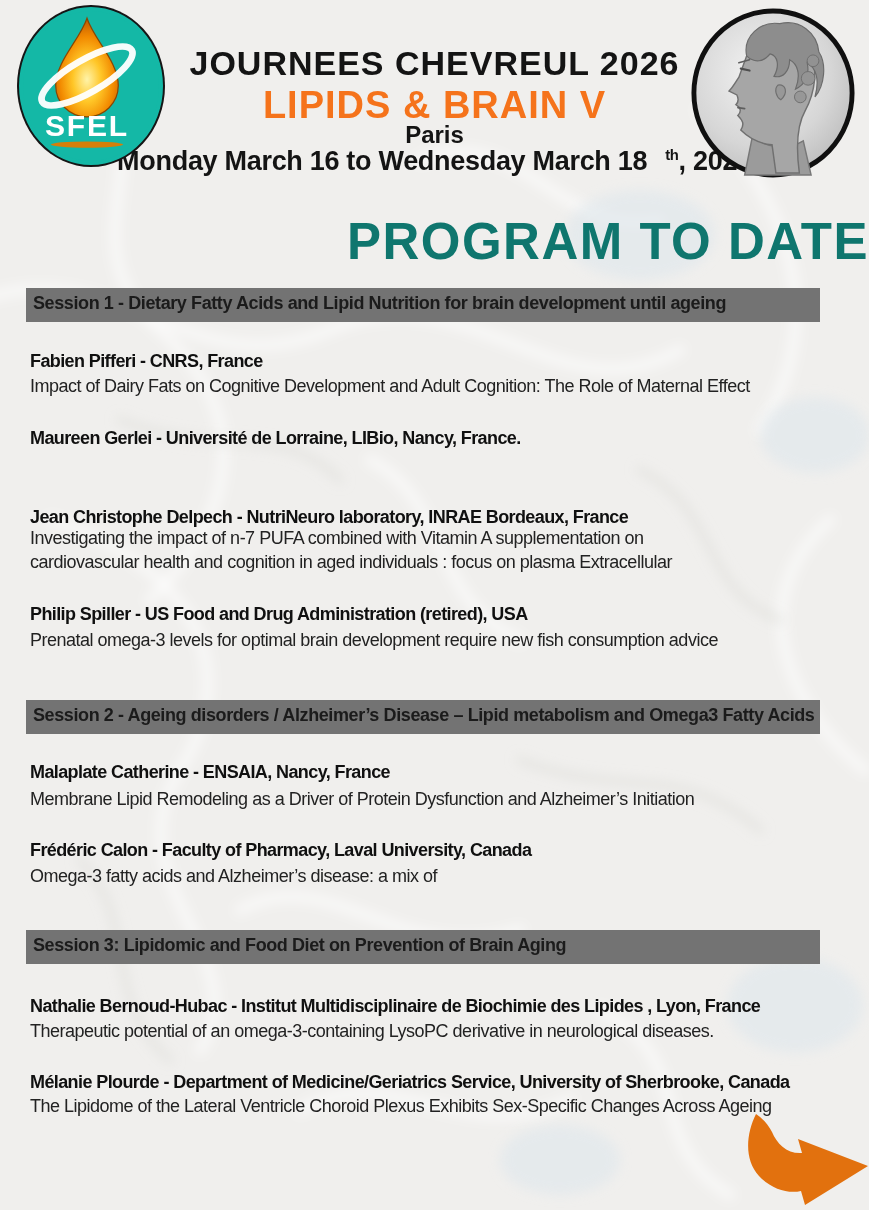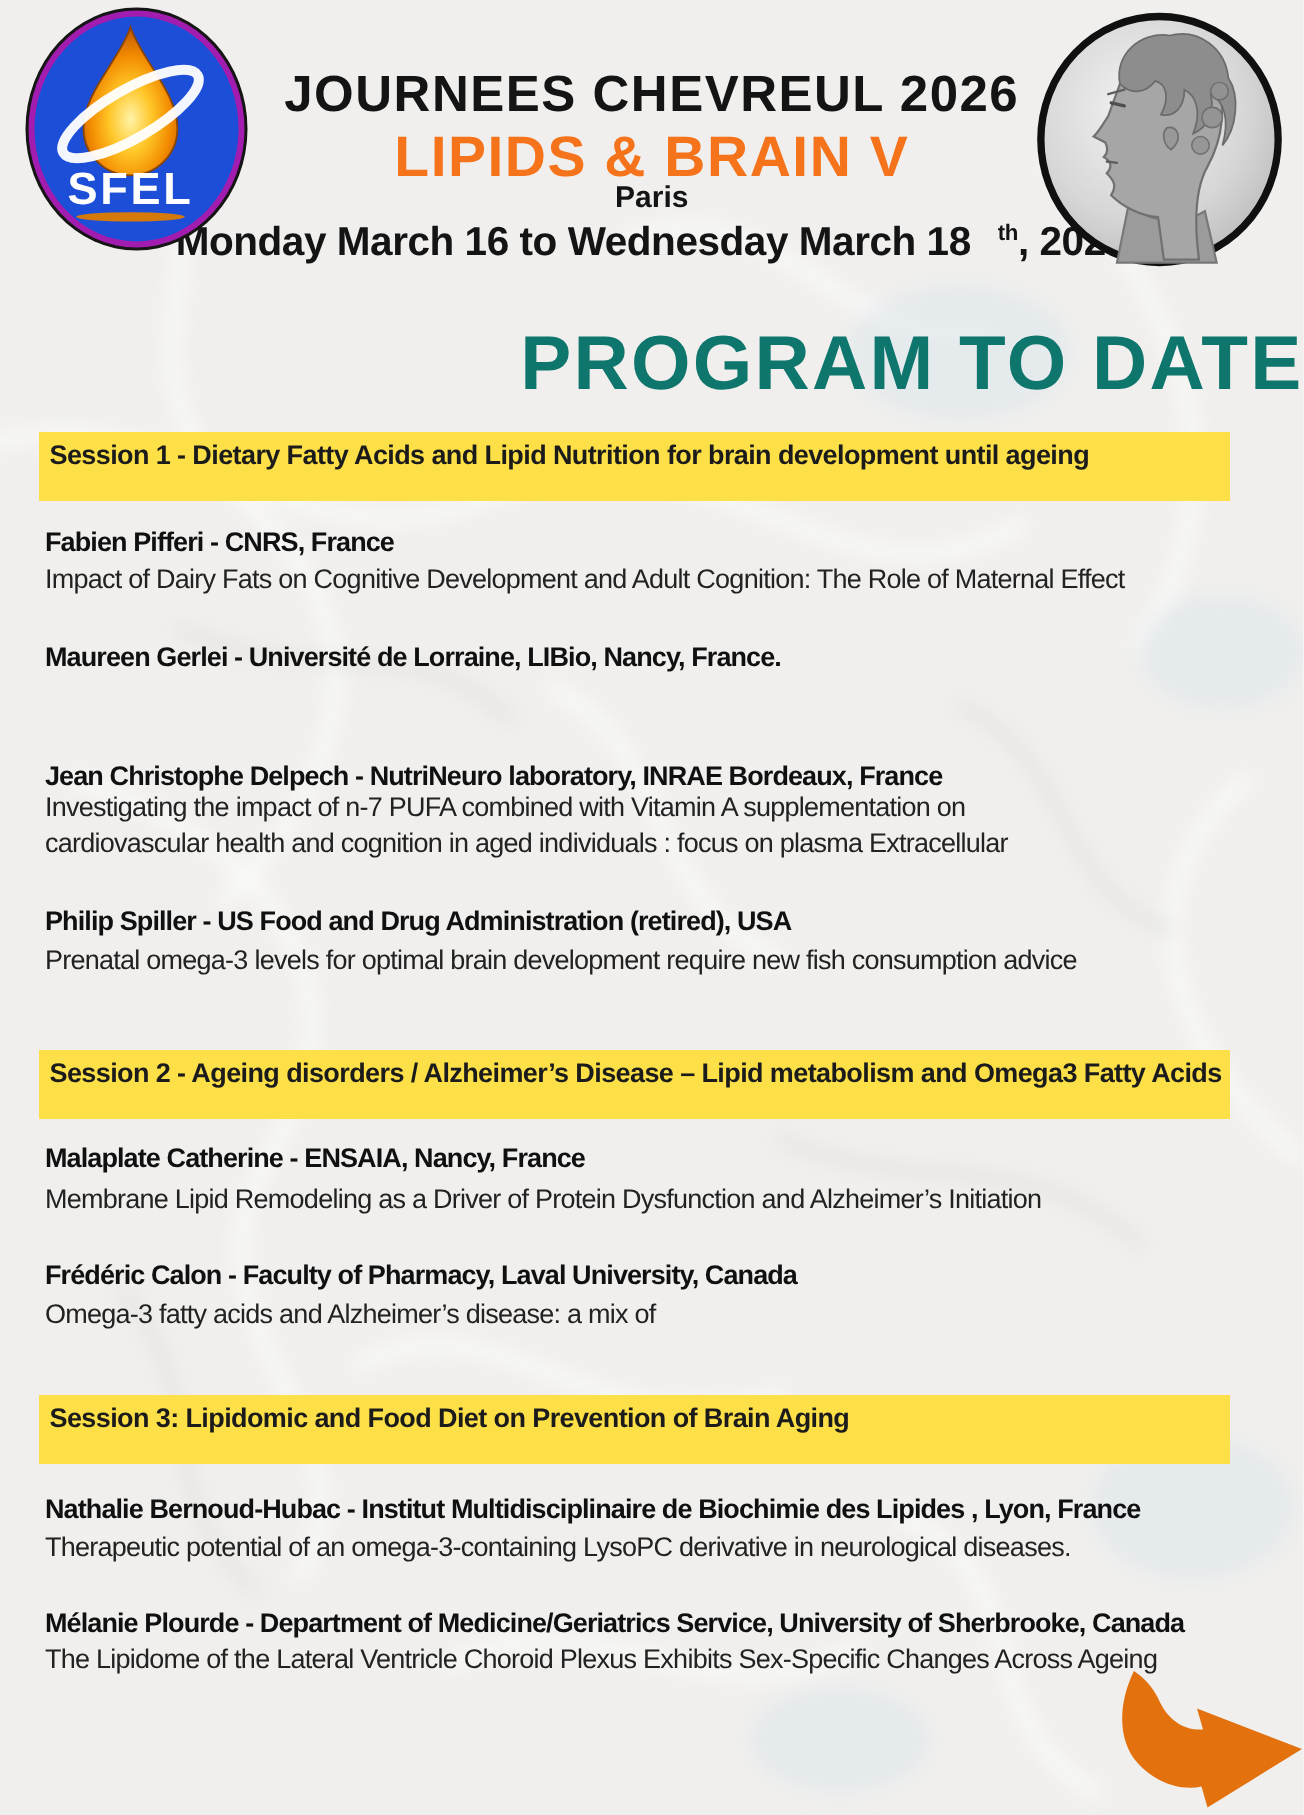--- a/index.html
+++ b/index.html
@@ -6,45 +6,45 @@
   body { font-family: "Liberation Sans", sans-serif; }
   .page {
     position:relative; width:869px; height:1210px;
     background:#f0efed; overflow:hidden;
   }
   .bg-texture { position:absolute; left:0; top:0; z-index:0; }
 
   
   .sfel-logo {
     position:absolute; left:19px; top:7px; width:136px; height:150px;
-    background:#1d4ed8; border-radius:50%;
-    border:4px solid #a21caf; box-shadow:0 0 0 2px #151515;
+    background:#14b8a6; border-radius:50%;
+    border:4px solid #14b8a6; box-shadow:0 0 0 2px #151515;
     z-index:3;
   }
   .sfel-logo svg { position:absolute; left:0; top:0; }
 
   .portrait {
     position:absolute; right:13px; top:7px; width:166px; height:172px; z-index:3;
   }
 
   .title-block { position:absolute; left:0; right:0; top:0; text-align:center; z-index:2; color:#141414; }
   .main-title   { position:absolute; left:0; right:0; top:44px;  font-size:34px; font-weight:bold; letter-spacing:1px; }
   .sub-title    { position:absolute; left:0; right:0; top:84px;  font-size:38px; font-weight:bold; letter-spacing:1px; color:#f5731b; }
-  .city         { position:absolute; left:0; right:0; top:121px; font-size:20px; font-weight:bold; }
+  .city         { position:absolute; left:0; right:0; top:121px; font-size:24px; font-weight:bold; }
   .dates        { position:absolute; left:0; right:0; top:146px; font-size:27px; font-weight:bold; letter-spacing:-0.3px; }
   .dates sup    { font-size:0.55em; vertical-align:super;margin-left:18px; }
 
   
   .program-title {
     position:absolute; left:0; right:0; top:212px; text-align:right;
     font-size:51px; font-weight:bold; letter-spacing:1.5px; color:#0f766e; z-index:2;
   }
   .session-bar {
-    position:absolute; left:26px; width:794px; height:46px;
-    background:#fde047; color:#1b1b1b;
+    position:absolute; left:26px; width:794px; height:34px;
+    background:#737373; color:#1b1b1b;
     font-size:18px; font-weight:bold; letter-spacing:-0.4px;
     line-height:31px; padding-left:7px; box-sizing:border-box;
     white-space:nowrap; z-index:2;
   }
   .entry-name, .entry-talk {
     position:absolute; left:30px; width:830px; white-space:nowrap; z-index:2;
   }
   .entry-name { font-size:18px; font-weight:bold; letter-spacing:-0.6px; color:#101010; }
   .entry-talk { font-size:18px; letter-spacing:-0.5px; color:#222222; }
 

